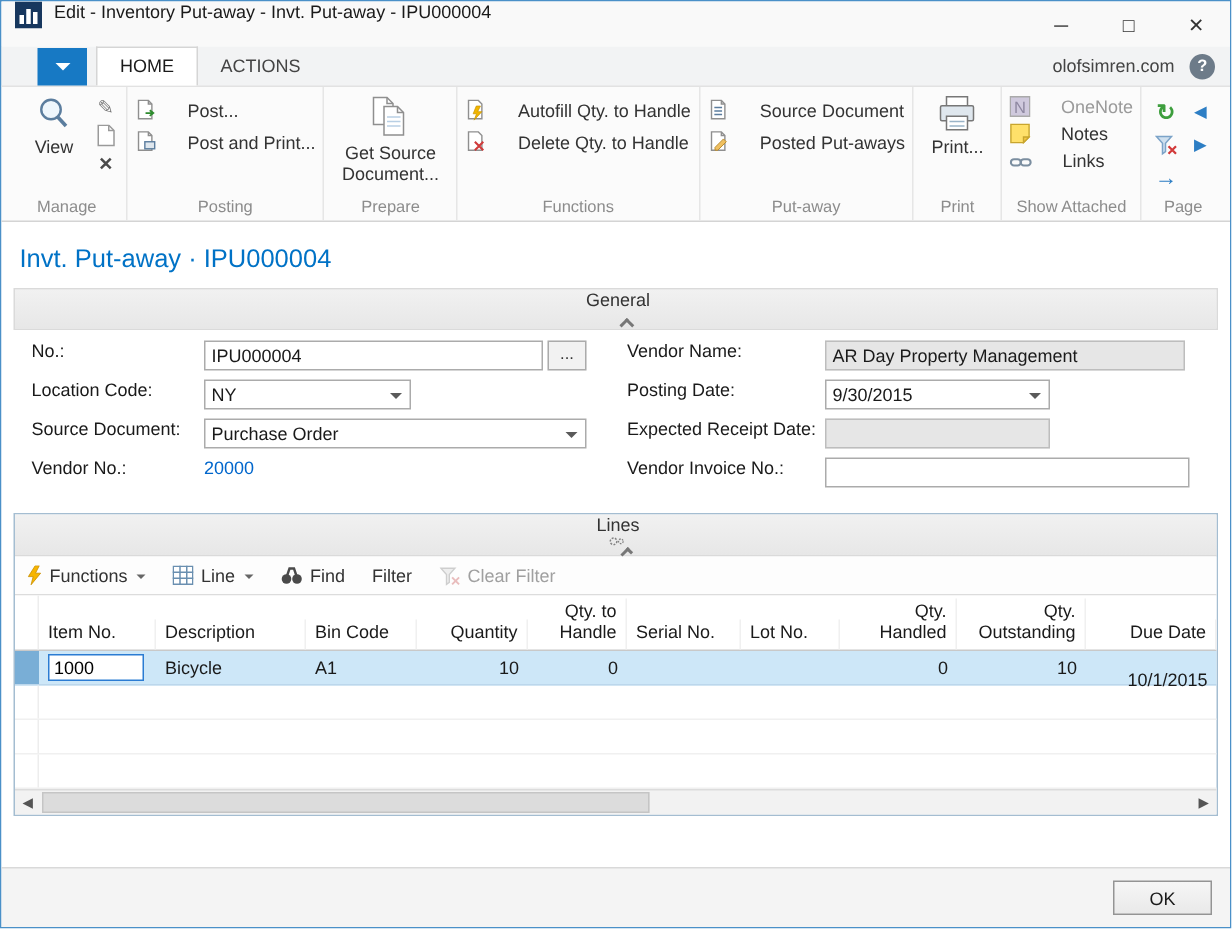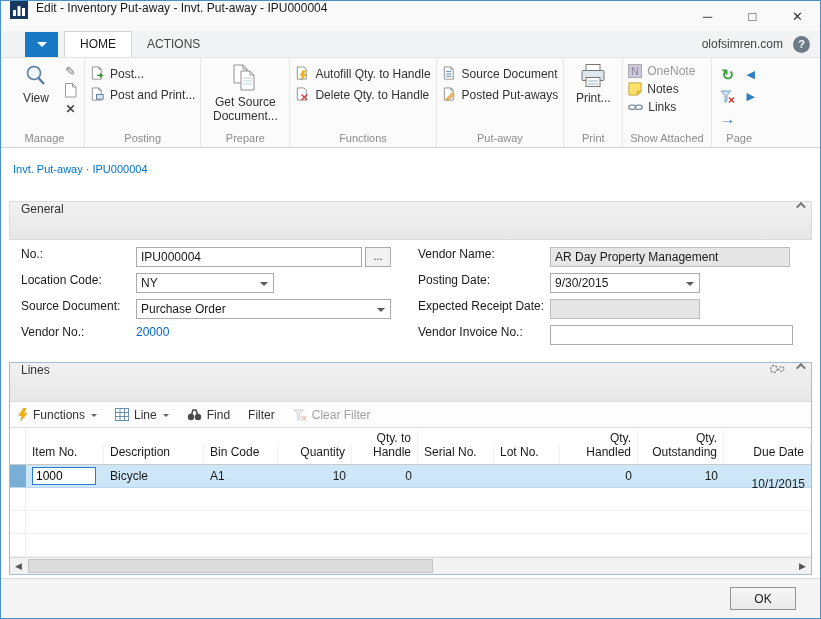--- a/index.html
+++ b/index.html
@@ -26,34 +26,34 @@
 
   
   .ribbon { height:90px; background:#fbfbfb; border-bottom:1px solid #d4d4d4; display:flex; flex:0 0 auto; padding-left:4px; }
   .rgroup { display:flex; flex-direction:column; padding:2px 5px 1px; border-right:1px solid #e6e6e6; }
   .ritems { flex:1; display:flex; align-items:flex-start; }
   .glabel { text-align:center; font-size:11px; color:#8c8c8c; padding:1px 2px 2px; }
   .bigbtn { display:flex; flex-direction:column; align-items:center; width:52px; padding:3px 1px; font-size:12px; color:#333; text-align:center; line-height:1.15; }
   .bigbtn svg, .bigbtn .bigicon { margin-bottom:3px; }
   .smallcol { display:flex; flex-direction:column; gap:4px; padding:4px 2px; align-items:center; }
   .vstack { display:flex; flex-direction:column; gap:6px; padding-top:6px; }
-  .smallbtn { display:flex; align-items:center; gap:5px; font-size:12px; color:#333; white-space:nowrap; }
+  .smallbtn { display:flex; align-items:flex-end; gap:20px; font-size:12px; color:#333; white-space:nowrap; }
   .smallbtn.disabled { color:#9a9a9a; }
   .pgrid { display:grid; grid-template-columns:22px 22px; grid-auto-rows:21px; gap:1px; padding-top:4px; }
   .pgrid span { display:flex; align-items:center; justify-content:center; }
   .blue-tri { color:#2d7ec4; font-size:11px; }
   .go-arrow { color:#2d7ec4; font-size:15px; font-weight:bold; }
   .refresh-g { color:#3d9e3d; font-size:15px; font-weight:bold; }
   .pencil { color:#7a7a7a; font-size:13px; }
   .xdark { color:#4a4a4a; font-weight:bold; font-size:12px; }
 
   
   .content { flex:1; background:#fff; overflow:hidden; }
-  .page-title { margin:15px 12px 26px; font-size:11px; color:#0072c6; }
-  .ft-header { margin:0 8px; height:39px; background:linear-gradient(#f1f1f1,#e7e7e7); border:1px solid #dadada; display:flex; padding:0 8px 0 11px; color:#333; font-size:12px; }
+  .page-title { margin:15px 12px 9px; font-size:17px; color:#0072c6; }
+  .ft-header { margin:0 8px; height:28px; background:linear-gradient(#f1f1f1,#e7e7e7); border:1px solid #dadada; display:flex; align-items:center; padding:0 8px 0 11px; color:#333; font-size:12px;flex-direction:column; }
   .ft-header .hspacer { flex:1; }
   .chev { width:7px; height:7px; border-top:2px solid #777; border-right:2px solid #777; transform:rotate(-45deg) translateY(2px); margin-left:8px; }
   .gearicon { margin-right:2px; }
 
   .fields { padding:7px 0 9px; }
   .fieldrow { display:flex; align-items:flex-start; height:26px; padding-left:20px; }
   .flabel { width:115px; font-size:12px; }
   .fctl { width:282px; display:flex; align-items:center; }
   .flabel2 { width:132px; font-size:12px; }
   .tb { height:20px; border:1px solid #ababab; font:12px "Liberation Sans", sans-serif; padding:0 4px; background:#fff; color:#1a1a1a; }
@@ -92,21 +92,21 @@
   .c10 { flex:1;margin-top:16px; }
   .cellinput { width:64px; height:18px; border:1px solid #2b7cd3; font:12px "Liberation Sans", sans-serif; padding:0 3px; background:#fff; }
 
   .hscroll { position:relative; height:17px; background:#f2f2f2; border-top:1px solid #dcdcdc; }
   .sbtn { position:absolute; top:0; width:17px; height:16px; display:flex; align-items:center; justify-content:center; font-size:9px; color:#555; }
   .sbtn.left { left:0; }
   .sbtn.right { right:0; }
   .sthumb { position:absolute; left:18px; top:1px; height:14px; width:405px; background:#dcdcdc; border:1px solid #c5c5c5; }
 
   
-  .footer { height:40px; flex:0 0 auto; border-top:1px solid #d9d9d9; background:#f4f4f4; display:flex; align-items:center; justify-content:flex-end; padding-right:24px; }
+  .footer { height:40px; flex:0 0 auto; border-top:1px solid #d9d9d9; background:#f4f4f4; display:flex; align-items:center; justify-content:flex-end; padding-right:12px; }
   .ok-btn { width:66px; height:23px; background:linear-gradient(#f6f6f6,#e9e9e9); border:1px solid #949494; font:12px "Liberation Sans", sans-serif; color:#1a1a1a; text-align:center; }
 </style>
 </head>
 <body>
 
 <div class="window">
 
   <div class="titlebar">
     <svg class="app-icon" viewBox="0 0 18 18">
         <rect width="18" height="18" fill="#17375e"></rect>

